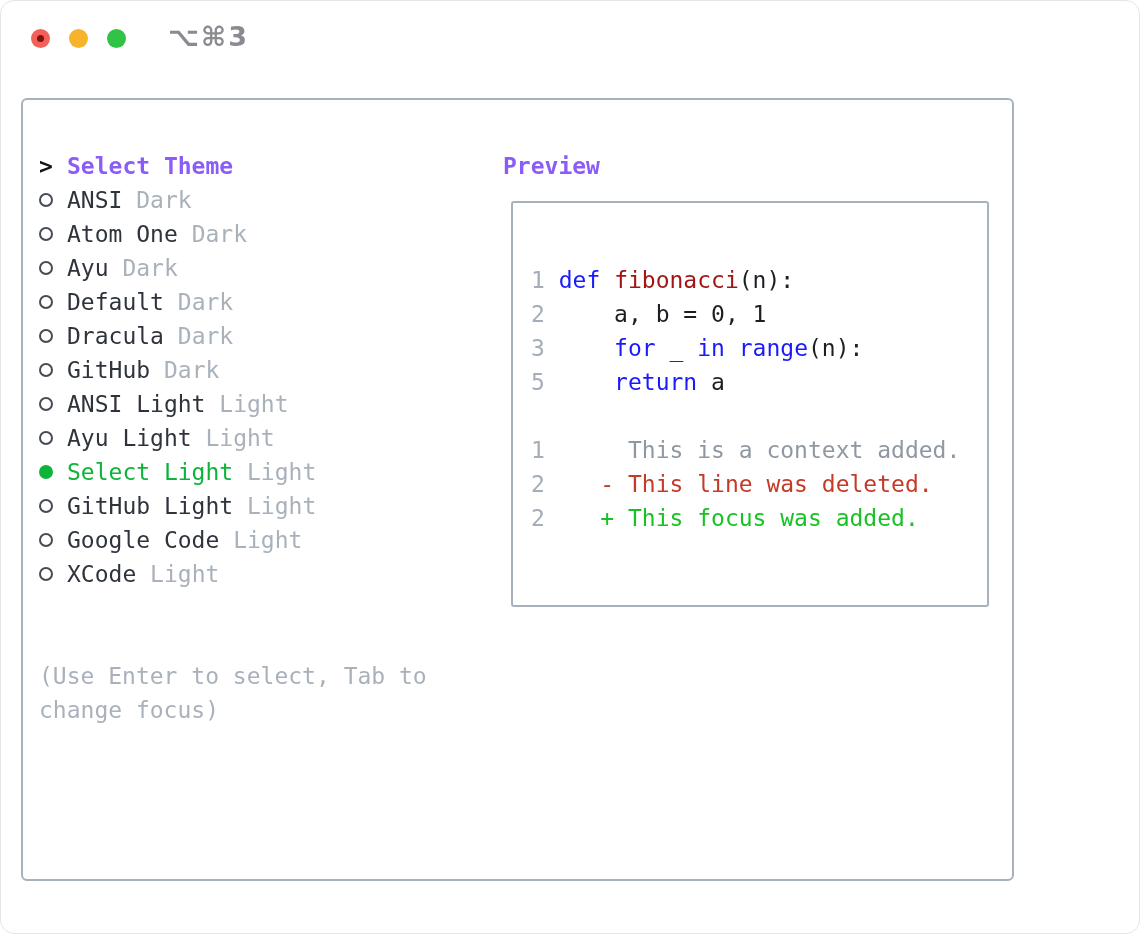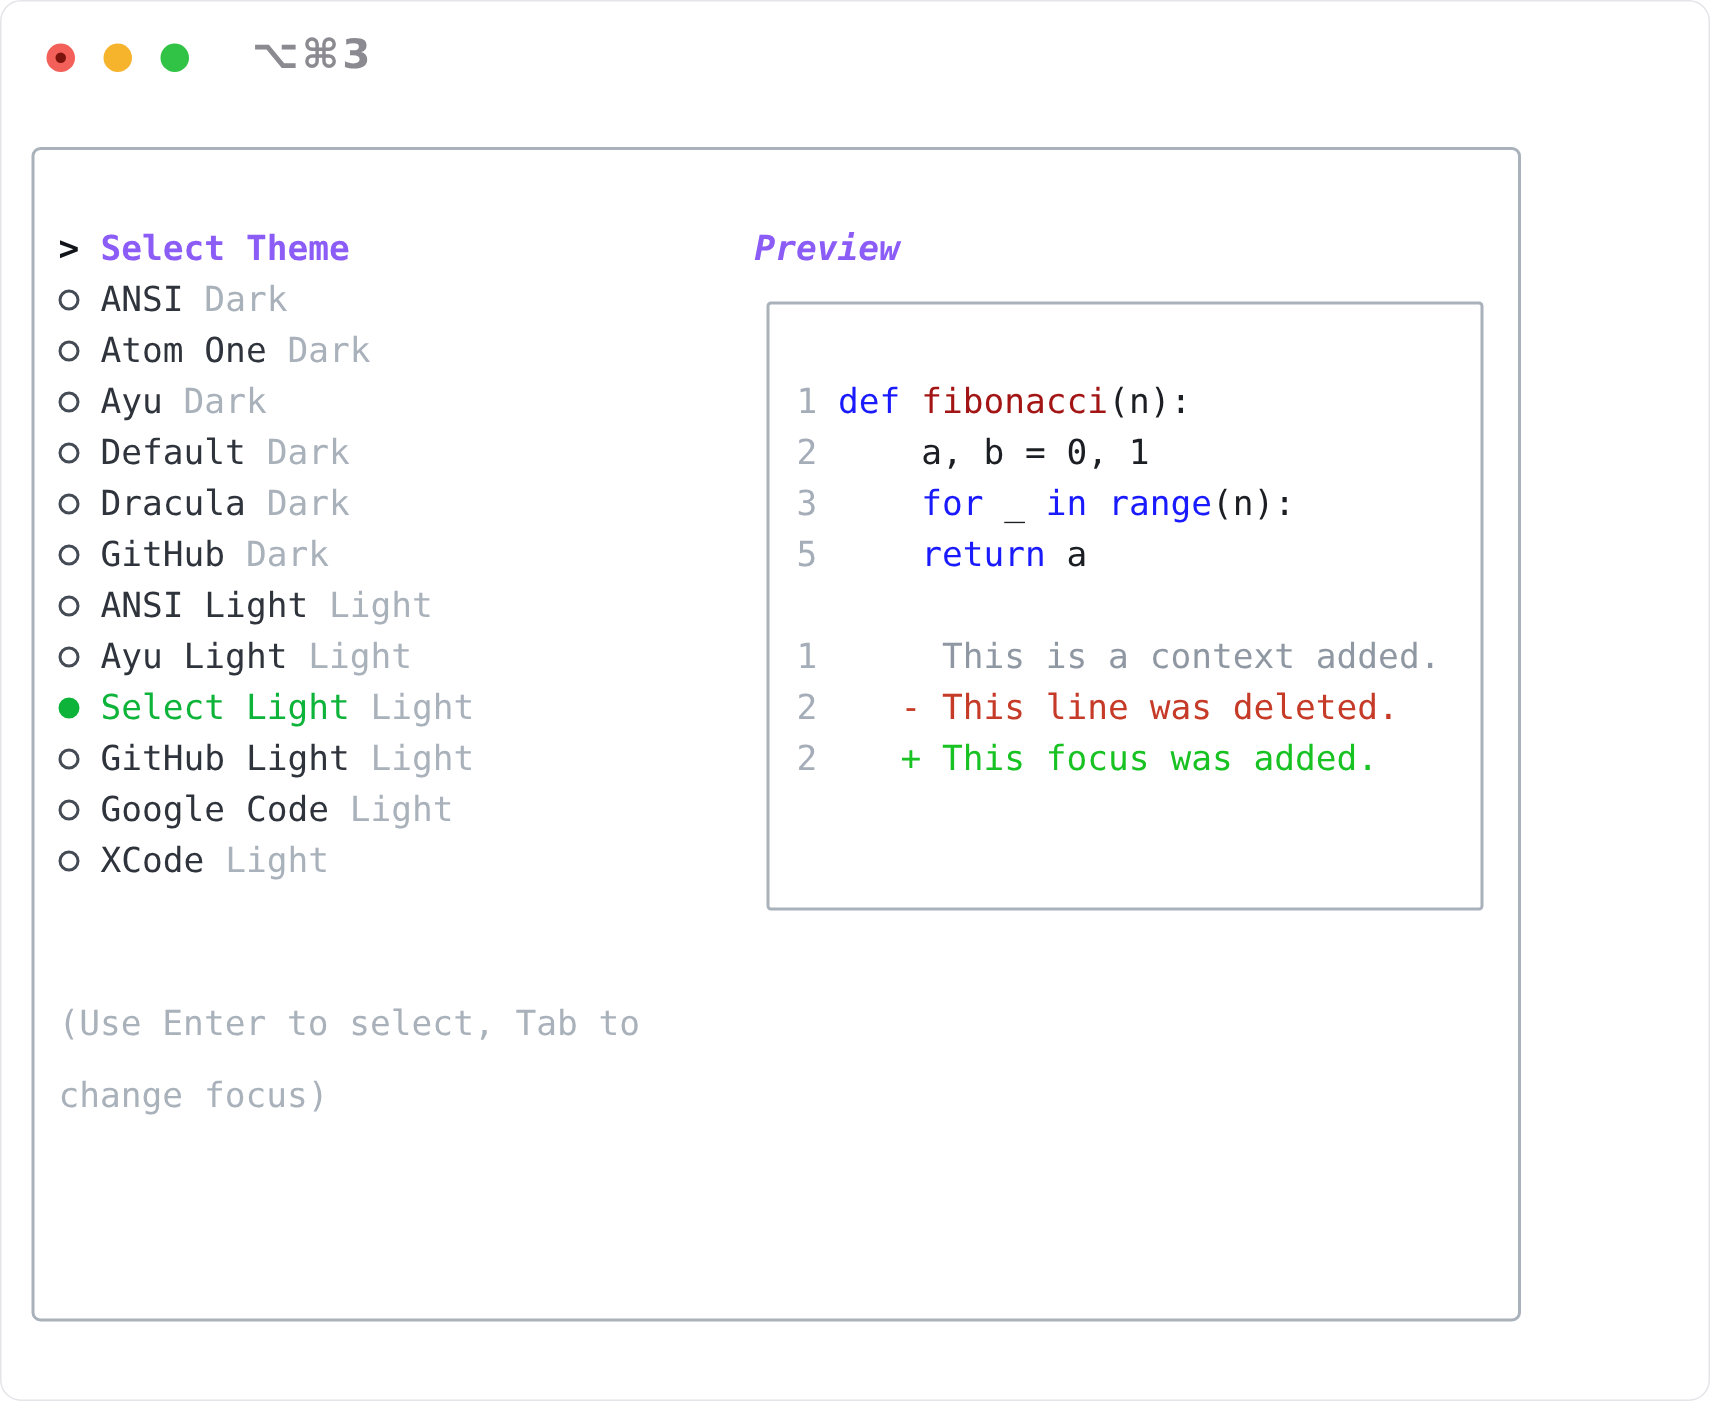--- a/index.html
+++ b/index.html
@@ -43,29 +43,29 @@
   .subheader { color: #15181c; }
   .theme-name { color: #2f343c; }
   .theme-name.sel { color: #0eb43a; }
   .variant { color: #a9b1bb; }
   .opt-label { color: #2b3037; }
   .opt-label.sel { color: #0eb43a; }
 
   .left-col { position: absolute; left: 16px; top: 49px; width: 452px; }
   .spacer { height: 34px; }
   .help {
-    margin-top: 0; width: 432px; font-size: 23px; line-height: 48px;
+    margin-top: 0; width: 432px; font-size: 23px; line-height: 34px;
     color: #a9b1bb; white-space: normal;
   }
   
-  .preview-title-row { position: absolute; left: 480px; top: 49px; font-style: italic; }
+  .preview-title-row { position: absolute; left: 480px; top: 49px; }
   .preview-box {
     position: absolute; left: 488px; top: 101px; width: 478px; height: 406px;
     border: 2px solid #a9b1bb; border-radius: 3px; box-sizing: border-box;
-    padding: 48px 0 0 18px; overflow: hidden; background: #ffffff;
+    padding: 60px 0 0 18px; overflow: hidden; background: #ffffff;
   }
   .code-line { height: 34px; font-size: 23px; white-space: pre; line-height: 34px; }
   .num { color: #a4adb8; }
   .kw  { color: #1a1aff; }
   .fn  { color: #a31515; }
   .pl  { color: #1b1e23; }
   .ctx { color: #8f98a2; }
   .del { color: #c63a28; }
   .add { color: #17c222; }
 </style>

